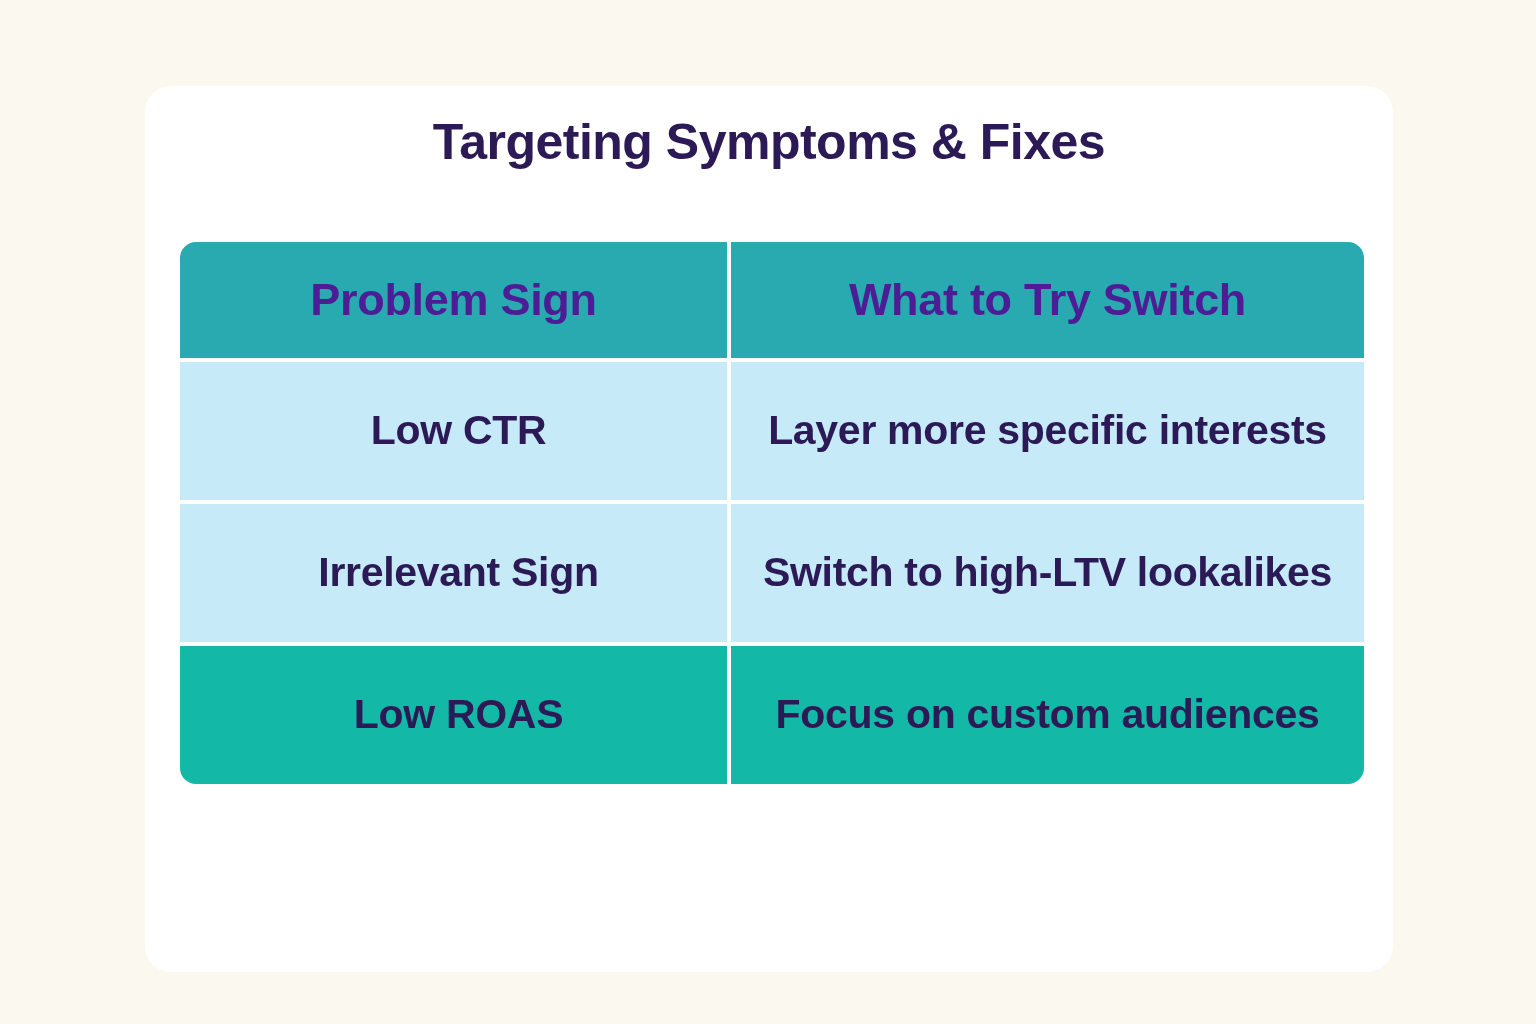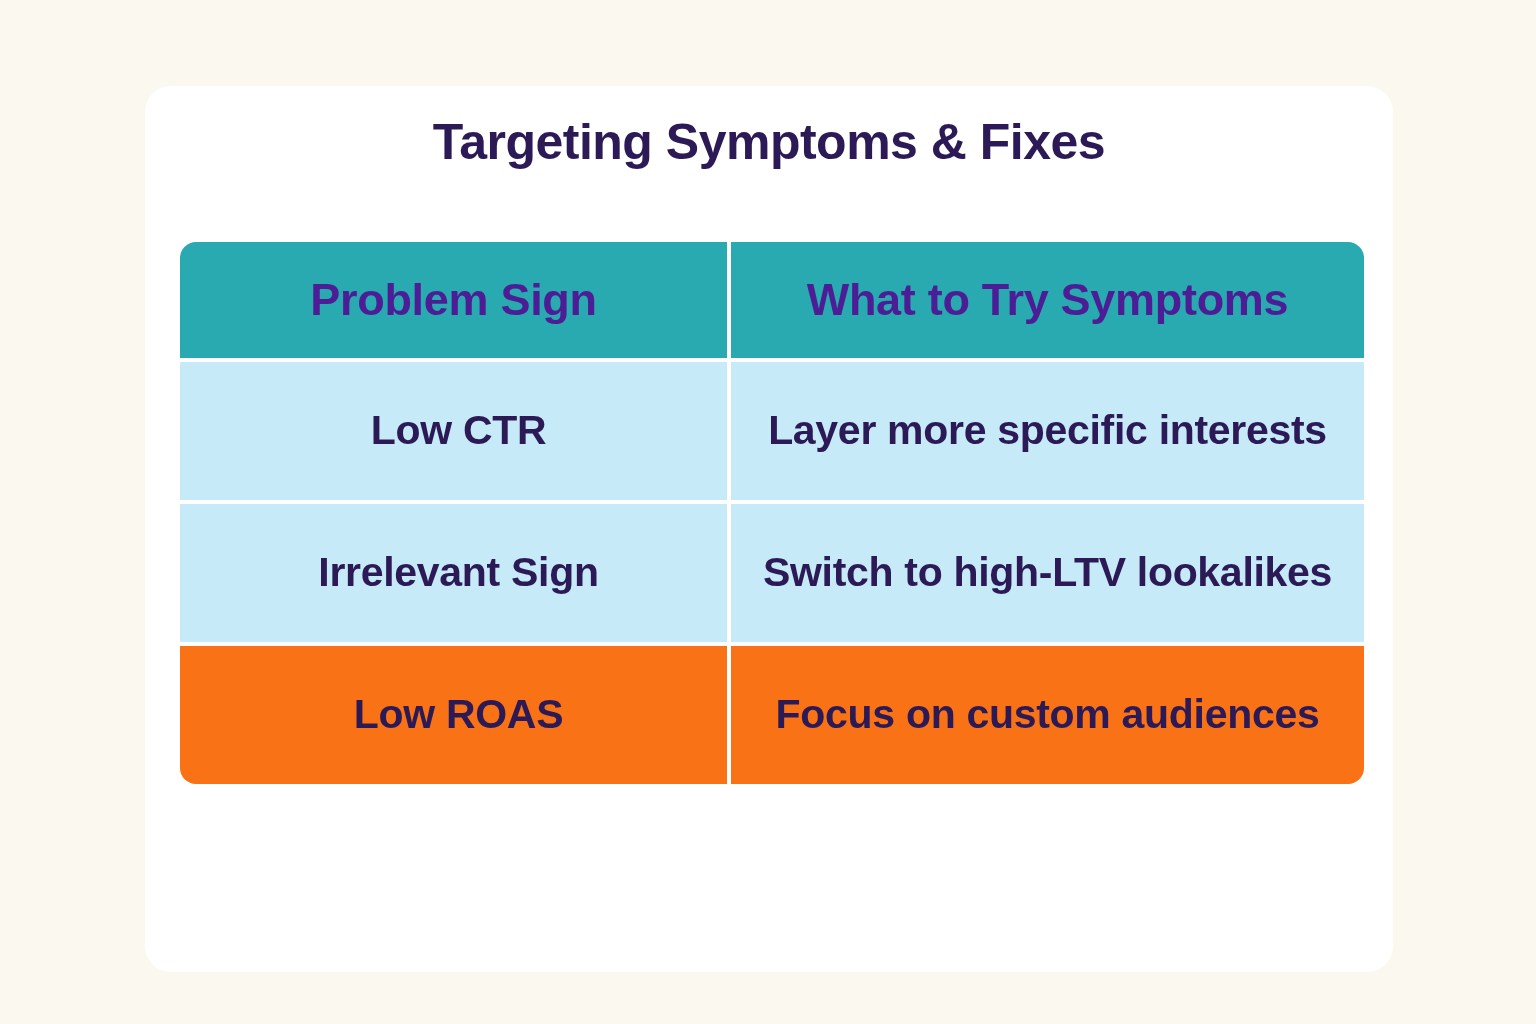--- a/index.html
+++ b/index.html
@@ -90,21 +90,21 @@
   
   #comparison-table tbody td {
     height: 138px;
     color: #2c1a56;
     font-size: 41px;
     line-height: 1.12;
     letter-spacing: -0.3px;
   }
   #comparison-table tbody tr.tone-blue  td { background: #c6eaf8; }
   #comparison-table tbody tr.tone-peach td { background: #fbe4cb; }
-  #comparison-table tbody tr.tone-amber td { background: #f97316; }
+  #comparison-table tbody tr.tone-amber td { background: #14b8a6; }
 
   #comparison-table tbody tr:last-child td.first { border-radius: 0 0 16px 0; }
   #comparison-table tbody tr:last-child td.last  { border-radius: 0 0 16px 0; }
   #comparison-table tbody tr:last-child td:first-child { border-radius: 0 0 0 16px; }
   #comparison-table tbody tr:last-child td:last-child  { border-radius: 0 0 16px 0; }
 
   
   #comparison-table td.cell-problem { white-space: nowrap; padding-left: 28px; }
 </style>
 </head>
@@ -117,21 +117,21 @@
     <div id="page-title">Targeting Symptoms &amp; Fixes</div>
 
     <table id="comparison-table">
       <colgroup>
         <col class="col-left">
         <col class="col-right">
       </colgroup>
       <thead>
         <tr>
           <th class="first">Problem Sign</th>
-          <th class="last">What to Try Symptoms</th>
+          <th class="last">What to Try Switch</th>
         </tr>
       </thead>
       <tbody>
 
         <tr class="tone-blue">
           <td class="first cell-problem">Low CTR</td>
           <td class="last cell-fix">Layer more specific interests</td>
         </tr>
 
 

